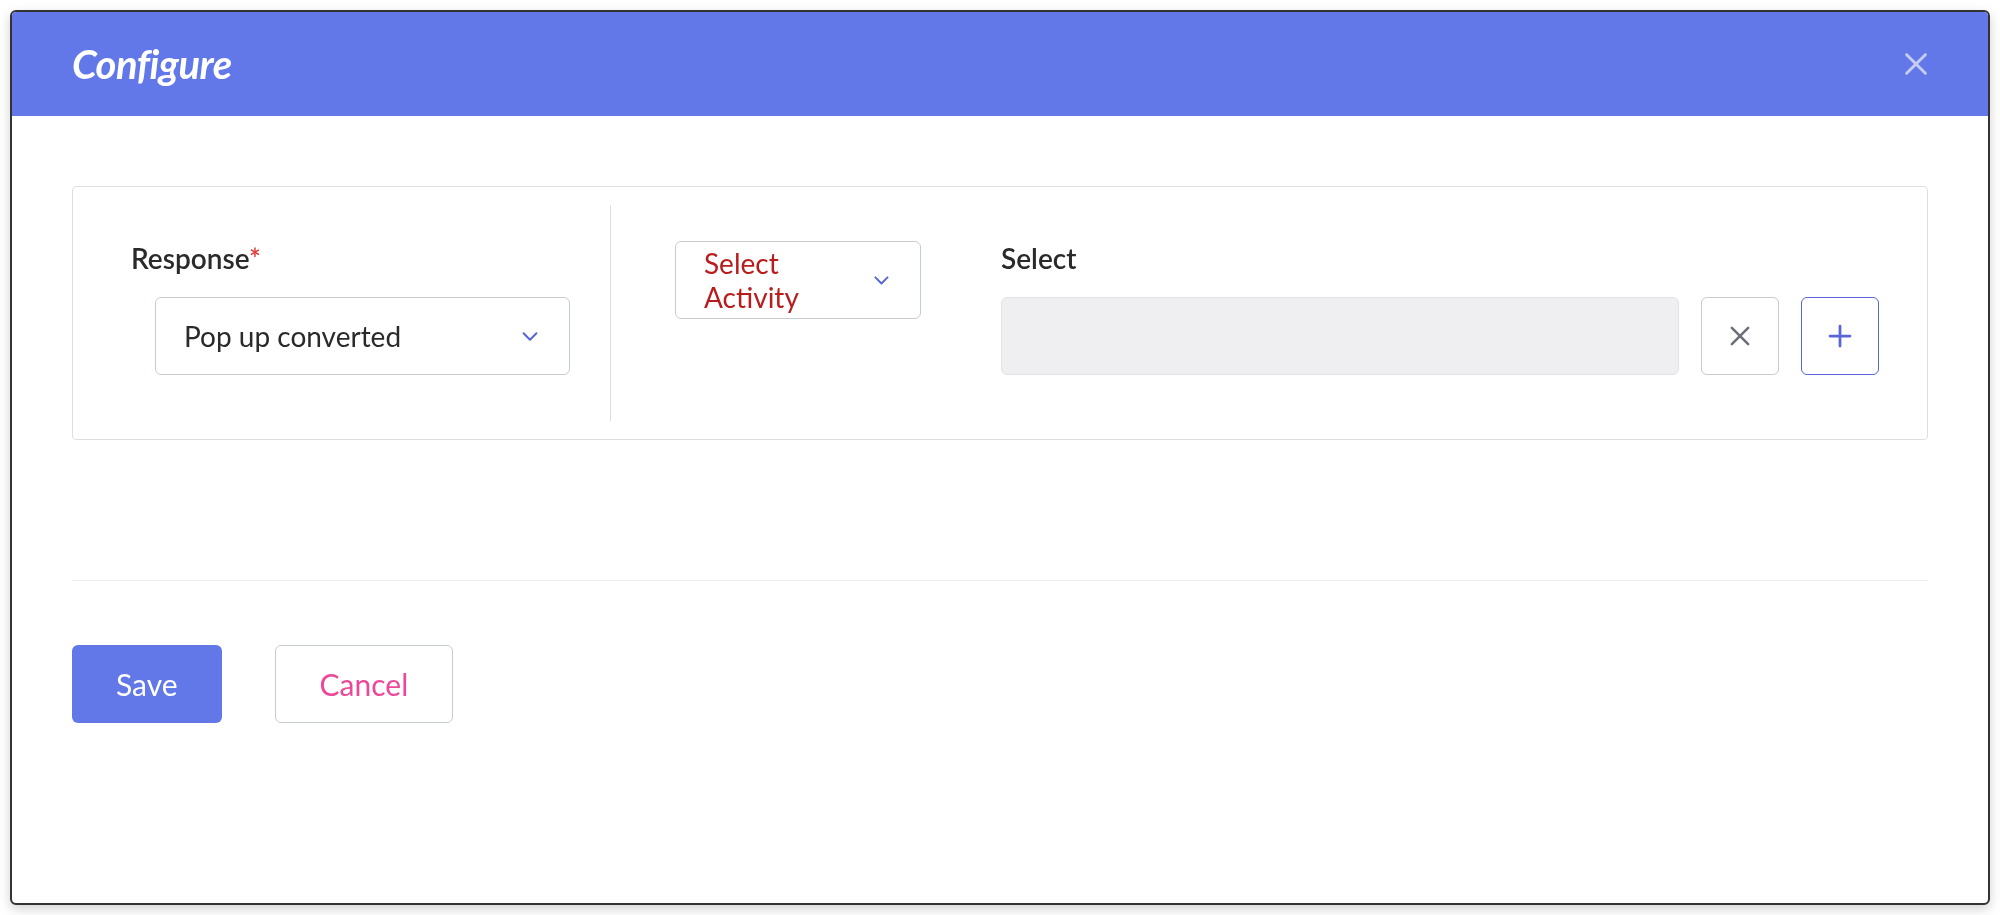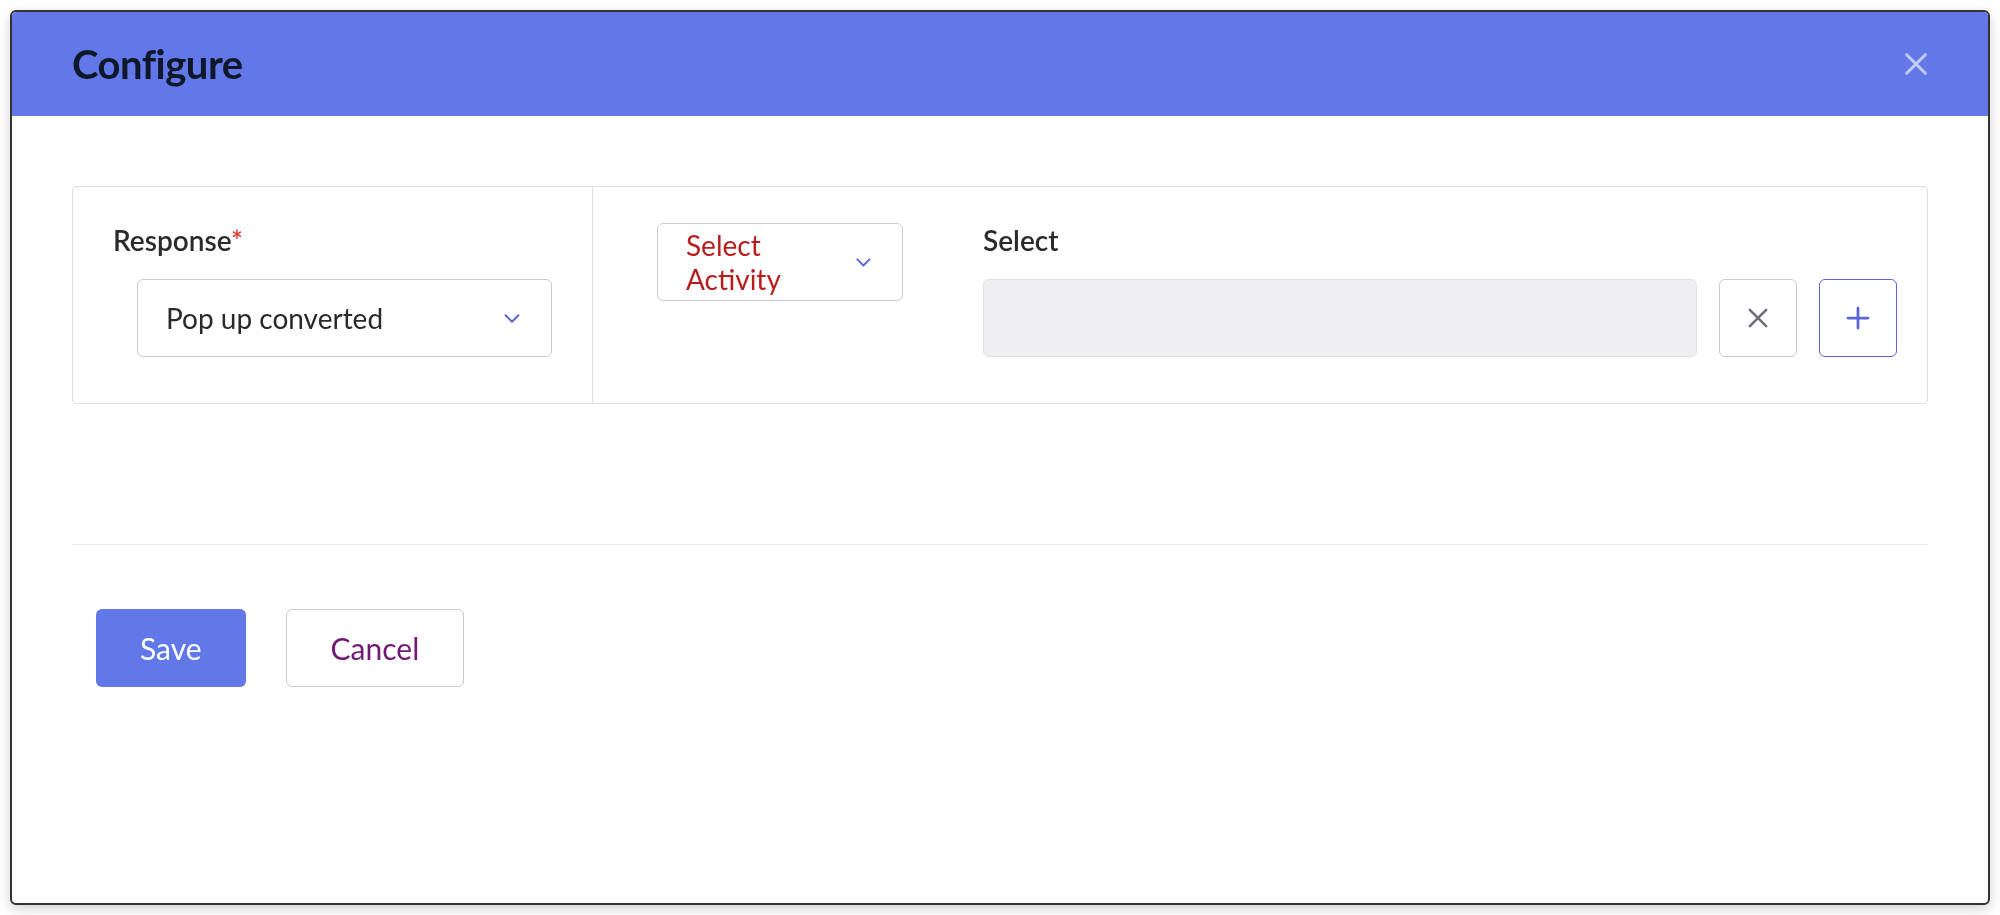--- a/index.html
+++ b/index.html
@@ -20,25 +20,26 @@
       border: 2px solid #333;
       border-radius: 6px;
       box-shadow: 0 4px 12px rgba(0,0,0,0.18);
       background: #fff;
       overflow: hidden;
       display: flex;
       flex-direction: column;
     }
     .modal-header {
       background: #6378e8;
-      color: #0f172a;
+      color: #ffffff;
       padding: 28px 48px 28px 60px;
       display: flex;
       align-items: center;
       justify-content: space-between;
+      font-style: italic;
     }
     .modal-title {
       font-size: 40px;
       font-weight: 700;
       letter-spacing: -0.5px;
     }
     .close-btn {
       background: transparent;
       border: none;
       cursor: pointer;
@@ -55,21 +56,21 @@
     }
     .modal-body {
       padding: 70px 60px 40px 60px;
       flex: 1;
     }
     .config-card {
       border: 1px solid #dcdee3;
       border-radius: 4px;
       display: flex;
       align-items: stretch;
-      padding: 0;
+      padding: 18px;
     }
     .field-group {
       padding: 36px 40px 46px 40px;
       display: flex;
       flex-direction: column;
       gap: 22px;
     }
     .field-group.response {
       width: 520px;
       border-right: 1px solid #dcdee3;
@@ -158,44 +159,43 @@
       stroke-width: 2.2;
     }
     .divider {
       margin-top: 140px;
       border: none;
       border-top: 1px solid #ececee;
     }
     .footer-actions {
       margin-top: 64px;
       display: flex;
-      gap: 40px;
-      align-items: center;
-      margin-left: 24px;
+      gap: 53px;
+      align-items: center;
     }
     .btn {
       height: 78px;
       padding: 0 44px;
       border-radius: 6px;
       font-size: 30px;
       font-weight: 400;
       cursor: pointer;
       display: flex;
       align-items: center;
       justify-content: center;
       font-family: inherit;
     }
     .btn-primary {
       background: #6378e8;
       color: #fff;
       border: none;
     }
     .btn-secondary {
       background: #fff;
-      color: #701a75;
+      color: #ec4899;
       border: 1px solid #c7ccd4;
     }
   </style>
 </head>
 <body>
 
 <div class="modal-container">
   <div class="modal-header">
     <div class="modal-title">Configure</div>
     <button class="close-btn">

